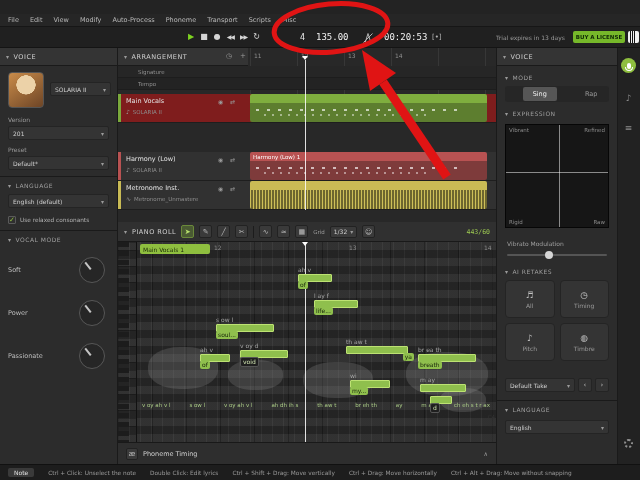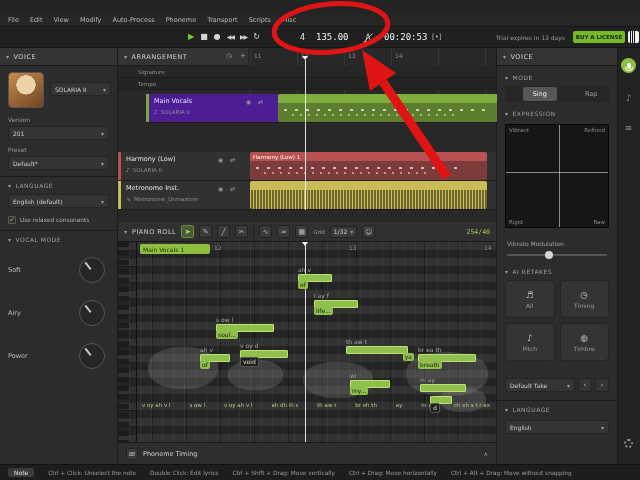--- a/index.html
+++ b/index.html
@@ -52,21 +52,21 @@
   .arr .phead{right:auto;width:130px;background:#343434;}
   .arrico{position:absolute;top:4px;font-size:7px;color:#9a9a9a;}
   .ruler{position:absolute;left:132px;top:0;right:0;height:46px;
          background-image:repeating-linear-gradient(90deg,rgba(255,255,255,.07) 0 1px,rgba(0,0,0,0) 1px 47px);}
   .barno{position:absolute;top:4px;font-size:6px;color:#8f8f8f;}
   .sigrow{position:absolute;left:0;top:18px;right:0;height:12px;background:#262626;border-bottom:1px solid #1d1d1d;
           font-size:5.5px;color:#8f8f8f;display:flex;align-items:center;padding-left:20px;}
   .temrow{position:absolute;left:0;top:30px;right:0;height:12px;background:#232323;border-bottom:1px solid #1d1d1d;
           font-size:5.5px;color:#8f8f8f;display:flex;align-items:center;padding-left:20px;}
   .trow{position:absolute;left:0;right:0;height:29px;border-bottom:1px solid #1e1e1e;background:#313131;}
-  .trow.selct{background:#4c1d95;margin-left:28px;}
+  .trow.selct{background:#7f1d1d;}
   .tcolor{position:absolute;left:0;top:0;bottom:0;width:3px;}
   .tname{position:absolute;left:8px;top:3px;font-size:6.5px;color:#e2e2e2;white-space:nowrap;}
   .tsub{position:absolute;left:8px;top:14px;font-size:5.5px;color:#8d8d8d;white-space:nowrap;display:flex;gap:3px;align-items:center;}
   .tico{position:absolute;top:4px;font-size:6px;color:#9a9a9a;}
   .region{position:absolute;left:132px;top:0;width:237px;height:28px;border-radius:2px;overflow:hidden;}
   .rstrip{height:9px;font-size:5.5px;color:#fff;display:flex;align-items:center;padding:0 3px;white-space:nowrap;}
   .rbody{height:19px;}
   .dashes{background-image:repeating-linear-gradient(90deg,rgba(255,255,255,.65) 0 3px,rgba(0,0,0,0) 3px 11px),
                            repeating-linear-gradient(90deg,rgba(255,255,255,.45) 0 2px,rgba(0,0,0,0) 2px 8px);
           background-size:88% 2px,70% 2px;background-repeat:no-repeat;background-position:6px 35%,14px 65%;}
@@ -223,25 +223,25 @@
     <div class="shead abs" style="left:8px;top:188px;">
       <span class="chev">▾</span>
       <span>VOCAL MODE</span>
     </div>
     <div class="abs" style="left:0;right:0;top:200px;">
       <div class="knobrow">
         <span class="knoblbl">Soft</span>
         <span class="knob"></span>
       </div>
       <div class="knobrow">
-        <span class="knoblbl">Airy</span>
+        <span class="knoblbl">Power</span>
         <span class="knob"></span>
       </div>
       <div class="knobrow">
-        <span class="knoblbl">Power</span>
+        <span class="knoblbl">Passionate</span>
         <span class="knob"></span>
       </div>
     </div>
   </div>
 
   <div class="arr">
     <div class="phead">
       <span class="chev">▾</span>
       <span>ARRANGEMENT</span>
     </div>
@@ -317,21 +317,21 @@
       <span class="vsep"></span>
       <span class="ticon">∿</span>
       <span class="ticon">≈</span>
       <span class="ticon">▦</span>
       <span class="gridlbl">Grid</span>
       <span class="gridsel">
         <span>1/32</span>
         <span class="chev">▾</span>
       </span>
       <span class="ticon">☺</span>
-      <span class="pos">254/40</span>
+      <span class="pos">443/60</span>
     </div>
 
     <div class="canvas">
       <span class="pbar" style="left:96px;">12</span>
       <span class="pbar" style="left:231px;">13</span>
       <span class="pbar" style="left:366px;">14</span>
       <div class="grouptag">Main Vocals 1</div>
 
       <div class="wb" style="left:30px;top:105px;width:70px;height:42px;"></div>
       <div class="wb" style="left:110px;top:118px;width:55px;height:30px;"></div>

